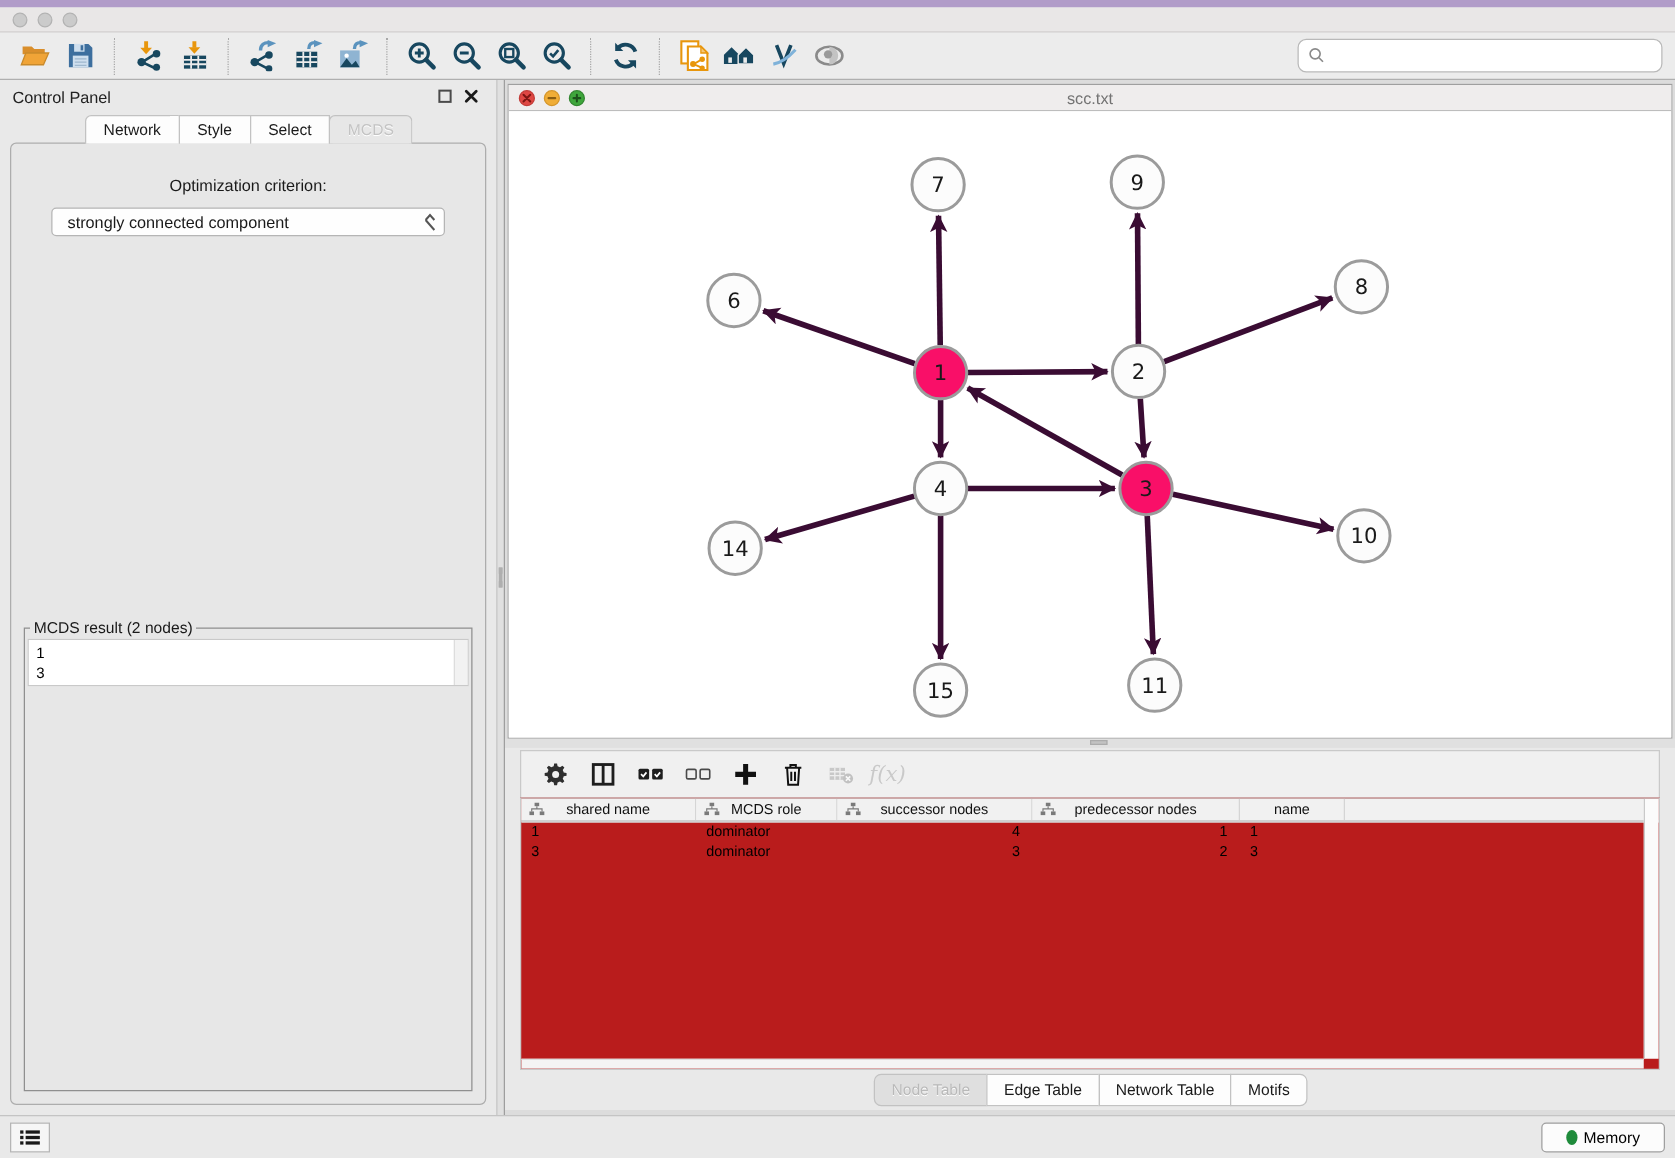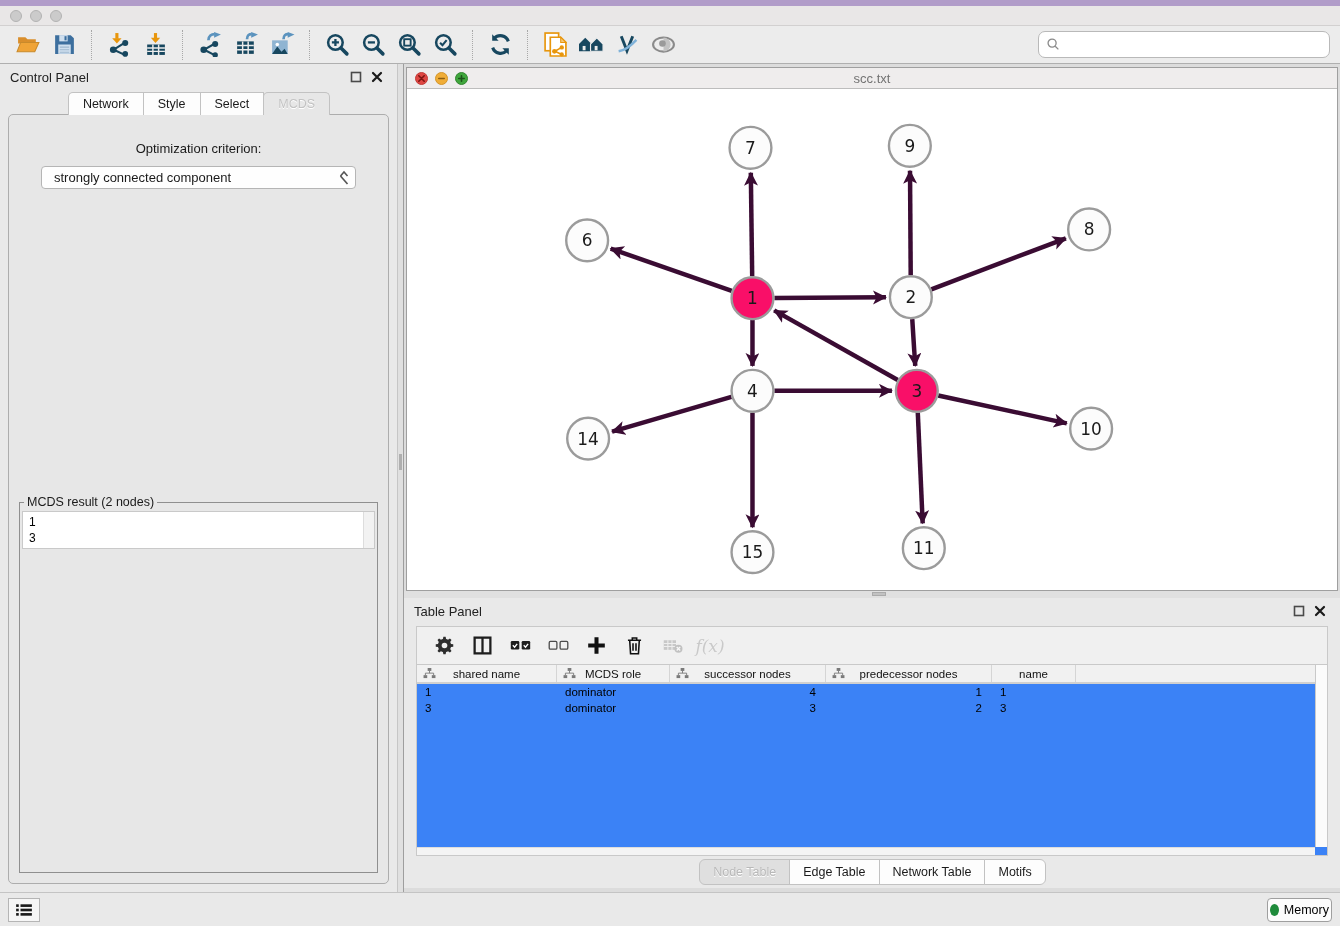--- a/index.html
+++ b/index.html
@@ -88,21 +88,21 @@
 
   
   #table-panel { flex:1; display:flex; flex-direction:column; background:#E9E9E9; margin-bottom:4px; }
   #tp-toolbar { margin:2px 12px 0 12px; height:38px; background:#F0F0F0; border:1px solid #C9C9C9;
     border-bottom:none; display:flex; align-items:center; padding:0 8px; }
   .tp-btn { width:28px; height:28px; display:flex; align-items:center; justify-content:center; margin:0 5px; }
   .tp-btn svg { width:21px; height:21px; }
   .tp-btn.disabled { opacity:.55; }
   .fx { font-family:"DejaVu Serif", serif; font-style:italic; font-size:17px; color:#ABABAB; }
 
-  #table-wrap { margin:0 12px; flex:1; border:1px solid #C9C9C9; background:#3b82f6;
+  #table-wrap { margin:0 12px; flex:1; border:1px solid #C9C9C9; background:#b91c1c;
     position:relative; overflow:hidden; }
   #thead { display:flex; height:19px; background:#F1F1F1; border-bottom:2px solid #D0D0D0; }
   .th { position:relative; display:flex; align-items:center; justify-content:center;
     border-right:1px solid #D5D5D5; background:#F1F1F1; font-size:11.5px; color:#111; }
   .th .tree { position:absolute; left:6px; top:3px; }
   .trow { display:flex; height:16px; align-items:center; font-size:11.5px; color:#000; }
   .td { overflow:hidden; white-space:nowrap; }
   .td.left { padding-left:8px; text-align:left; }
   .td.right { padding-right:10px; text-align:right; }
   #table-vscroll { position:absolute; top:0; right:0; bottom:8px; width:12px; background:#FBFBFB; border-left:1px solid #C9C9C9; }
@@ -114,21 +114,21 @@
   .tp-tab:last-child { border-top-right-radius:6px; border-bottom-right-radius:6px; }
   .tp-tab.active { background:#DFDFDF; color:#B9B9B9; text-shadow:0 1px 0 #fff; }
 
   
   #status-bar { height:34px; background:#E9E9E9; border-top:1px solid #C4C4C4;
     display:flex; align-items:center; padding:0 8px; }
   #list-btn { width:32px; height:24px; background:#F6F6F6; border:1px solid #B5B5B5;
     display:flex; align-items:center; justify-content:center; }
   #list-btn svg { width:18px; height:14px; }
   #memory-btn { margin-left:auto; height:24px; background:#FCFCFC; border:1px solid #9F9F9F;
-    border-radius:4px; display:flex; align-items:center; gap:5px; padding:0 2px; font-size:12.5px; }
+    border-radius:4px; display:flex; align-items:center; gap:5px; padding:0 19px; font-size:12.5px; }
   #memory-dot { width:9px; height:12px; border-radius:50%; background:#1F8B3B; }
 </style>
 </head>
 <body>
 
 <div id="desktop-strip"></div>
 
 <div id="titlebar">
   <div class="mac-dots">
     <span class="mac-dot"></span>
@@ -437,35 +437,20 @@
             </g>
           </svg>
       </div>
     </div>
 
     <div id="h-splitter">
         <span class="grip"></span>
       </div>
 
     <div id="table-panel">
-      <div class="panel-header">
-        <span class="panel-title">Table Panel</span>
-        <span class="panel-header-btns">
-          <span class="hdr-btn">
-            <svg viewBox="0 0 12 12">
-                <rect x="1.5" y="1.5" width="9" height="9" fill="none" stroke="#4A4A4A" stroke-width="1.6"></rect>
-              </svg>
-          </span>
-          <span class="hdr-btn">
-            <svg viewBox="0 0 12 12">
-                <path d="M2 2l8 8M10 2l-8 8" stroke="#1A1A1A" stroke-width="2.2" stroke-linecap="round"></path>
-              </svg>
-          </span>
-        </span>
-      </div>
       <div id="tp-toolbar">
           <span class="tp-btn">
             <svg viewBox="0 0 24 24" fill="#2E2E2E">
               <path d="M10.7 2h2.6l.5 2.6a7.5 7.5 0 0 1 2.2.9l2.2-1.5 1.8 1.8-1.5 2.2c.4.7.7 1.4.9 2.2l2.6.5v2.6l-2.6.5a7.5 7.5 0 0 1-.9 2.2l1.5 2.2-1.8 1.8-2.2-1.5a7.5 7.5 0 0 1-2.2.9l-.5 2.6h-2.6l-.5-2.6a7.5 7.5 0 0 1-2.2-.9l-2.2 1.5-1.8-1.8 1.5-2.2a7.5 7.5 0 0 1-.9-2.2L2 13.3v-2.6l2.6-.5c.2-.8.5-1.5.9-2.2L4 5.8 5.8 4 8 5.5c.7-.4 1.4-.7 2.2-.9z"></path>
               <circle cx="12" cy="12" r="3.2" fill="#F0F0F0"></circle>
             </svg>
           </span>
           <span class="tp-btn">
             <svg viewBox="0 0 24 24">
               <rect x="3" y="3" width="18" height="18" fill="none" stroke="#1E1E1E" stroke-width="2.6"></rect>

